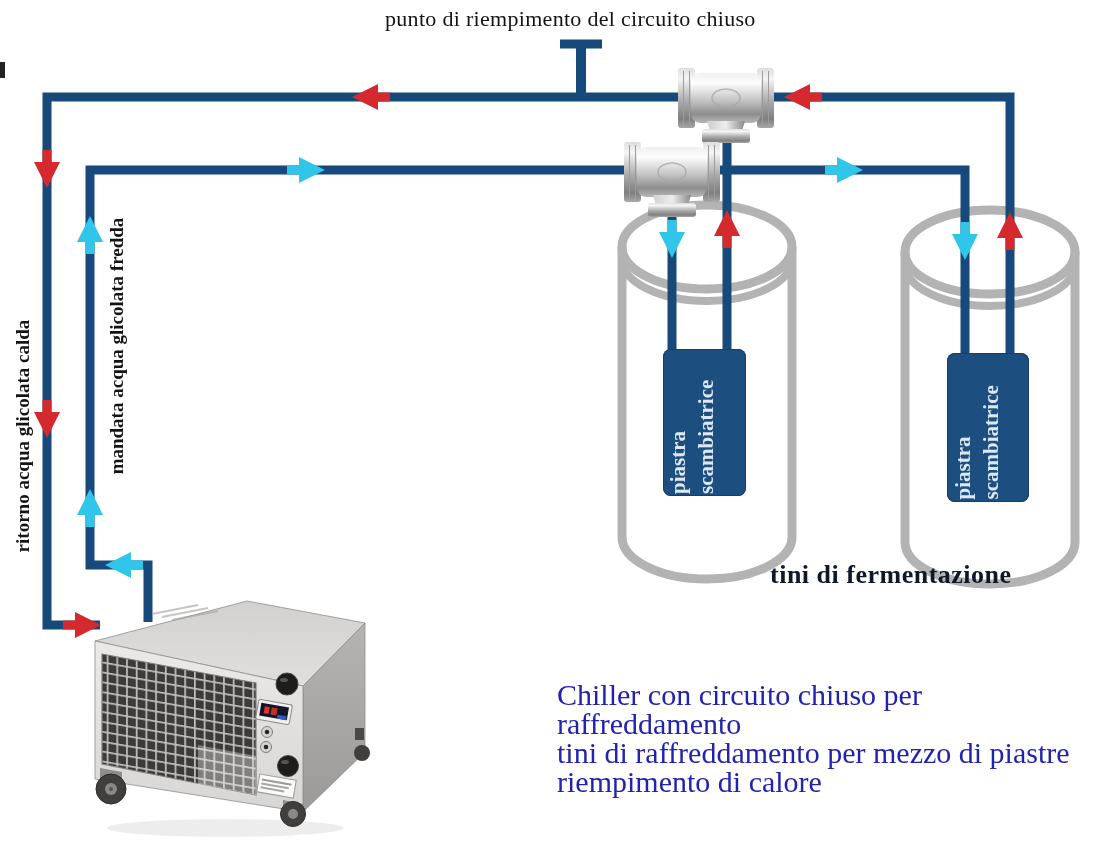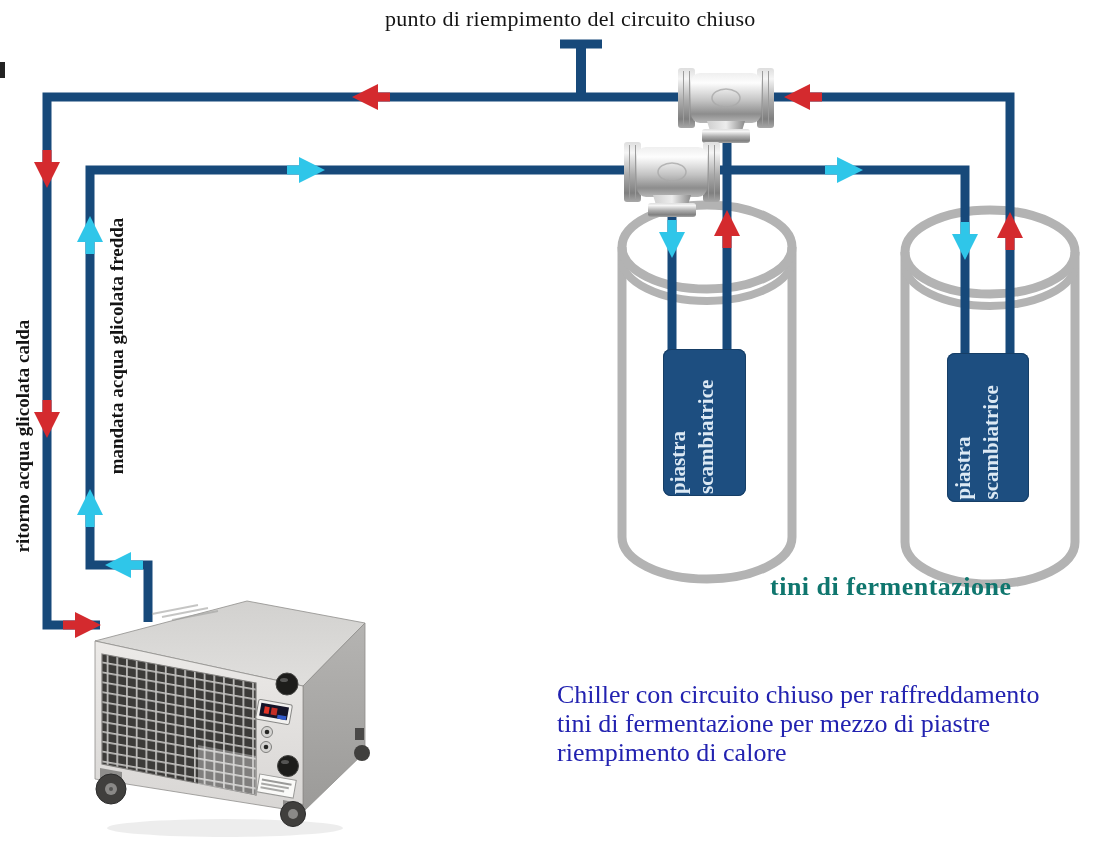--- a/index.html
+++ b/index.html
@@ -4,29 +4,29 @@
 <style>
   html,body{margin:0;padding:0;background:#fff;}
   #canvas{position:relative;width:1100px;height:848px;background:#ffffff;overflow:hidden;
           font-family:Liberation Serif, serif;}
   #gfx{position:absolute;left:0;top:0;}
   .lbl{position:absolute;color:#141414;white-space:nowrap;}
   .top-lbl{left:385px;top:6px;font-size:22px;letter-spacing:.3px;}
   .rot-lbl{font-weight:bold;font-size:19px;text-align:center;transform:rotate(-90deg);}
   .hot-lbl{left:-112px;top:425px;width:270px;height:22px;}
   .cold-lbl{left:-33px;top:335px;width:300px;height:22px;}
-  .tini-lbl{left:770px;top:572px;font-size:26px;font-weight:bold;color:#0f766e;letter-spacing:.5px;}
+  .tini-lbl{left:770px;top:560px;font-size:26px;font-weight:bold;color:#0f172a;letter-spacing:.5px;}
   .plate{position:absolute;background:#1d4e80;border-radius:8px;box-shadow:inset 0 0 0 1px #163e66;}
   .plate-1{left:663px;top:349px;width:83px;height:147px;}
   .plate-2{left:947px;top:353px;width:82px;height:149px;}
   .plate-txt{position:absolute;color:#dce9f4;font-size:21px;font-weight:600;line-height:1.32;
              transform:rotate(-90deg);padding-left:4px;}
   .plate-txt-1{left:631px;top:381px;width:147px;height:83px;}
   .plate-txt-2{left:914px;top:386px;width:149px;height:82px;}
-  .caption{position:absolute;left:557px;top:680px;color:#2222b0;font-size:26px;line-height:29px;}
+  .caption{position:absolute;left:557px;top:680px;color:#2222b0;font-size:30px;line-height:29px;}
 </style>
 </head>
 <body>
 
 <div id="canvas">
 
   <svg id="gfx" width="1116" height="848" viewBox="0 0 1116 848">
     <defs>
       <linearGradient id="barrelGrad" x1="0" y1="0" x2="0" y2="1">
         <stop offset="0" stop-color="#efefef"></stop>
@@ -203,17 +203,17 @@
   <div class="plate plate-2"></div>
   <div class="plate-txt plate-txt-2">
     <div>piastra</div>
     <div>scambiatrice</div>
   </div>
 
   <div class="lbl tini-lbl">tini di fermentazione</div>
 
   <div class="caption">
     <div>Chiller con circuito chiuso per raffreddamento</div>
-    <div>tini di fermentazione per mezzo di piastre</div>
+    <div>tini di raffreddamento per mezzo di piastre</div>
     <div>riempimento di calore</div>
   </div>
 
 </div>
 
 </body></html>

